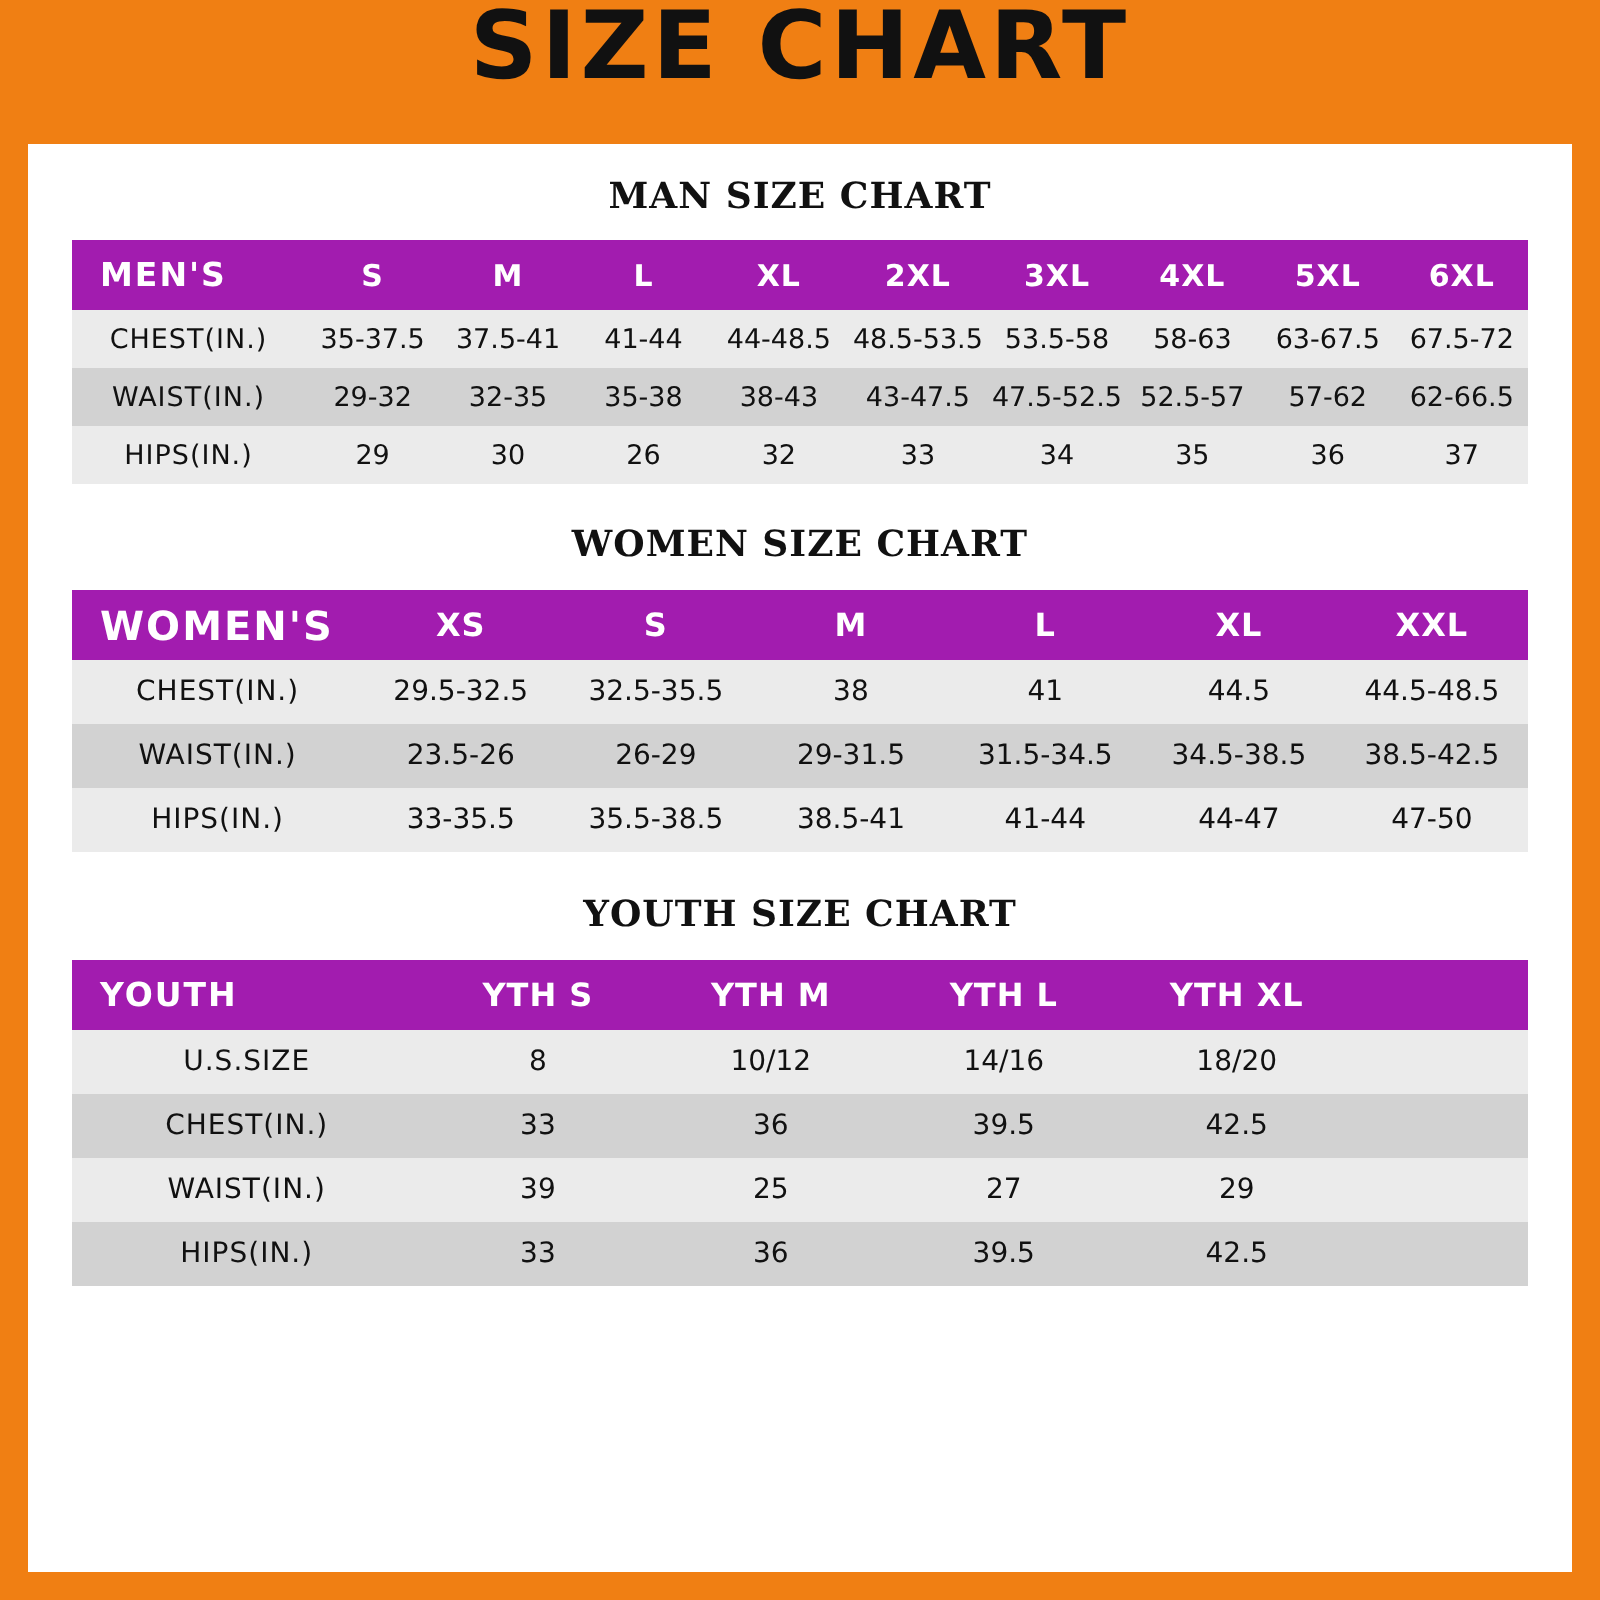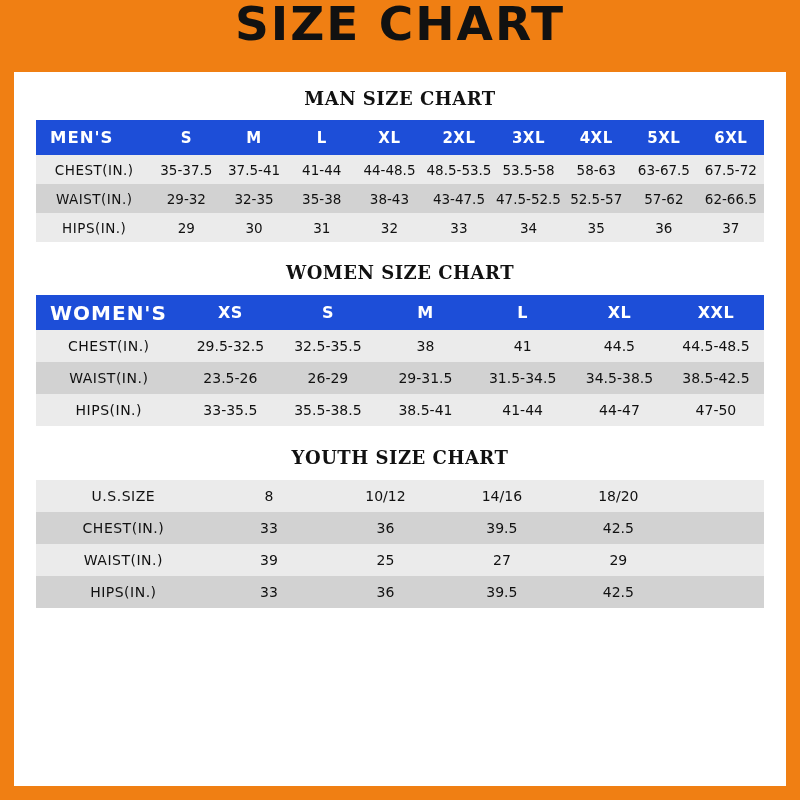--- a/index.html
+++ b/index.html
@@ -55,21 +55,21 @@
   table {
     border-collapse: collapse;
     width: 100%;
     table-layout: fixed;
   }
   table td, table th {
     padding: 0;
     margin: 0;
   }
   .hdr-row {
-    background: #1d4ed8;
+    background: #a21caf;
     color: #ffffff;
   }
   .hdr-row td {
     height: 35px;
     font-size: 15px;
     font-weight: bold;
     text-align: center;
     vertical-align: middle;
     letter-spacing: 0.5px;
     font-family: "DejaVu Sans", sans-serif;
@@ -182,21 +182,21 @@
           <td>43-47.5</td>
           <td>47.5-52.5</td>
           <td>52.5-57</td>
           <td>57-62</td>
           <td>62-66.5</td>
         </tr>
         <tr class="body-row row-light">
           <td class="first">HIPS(IN.)</td>
           <td>29</td>
           <td>30</td>
-          <td>31</td>
+          <td>26</td>
           <td>32</td>
           <td>33</td>
           <td>34</td>
           <td>35</td>
           <td>36</td>
           <td>37</td>
         </tr>
       </tbody>
     </table>
 
@@ -255,20 +255,28 @@
     <table class="youth">
       <colgroup>
         <col style="width:24%">
           <col style="width:16%">
           <col style="width:16%">
           <col style="width:16%">
         <col style="width:16%">
           <col style="width:12%">
       </colgroup>
       <tbody>
+        <tr class="hdr-row">
+          <td class="first">YOUTH</td>
+          <td>YTH S</td>
+          <td>YTH M</td>
+          <td>YTH L</td>
+          <td>YTH XL</td>
+          <td></td>
+        </tr>
         <tr class="body-row row-light">
           <td class="first">U.S.SIZE</td>
           <td>8</td>
           <td>10/12</td>
           <td>14/16</td>
           <td>18/20</td>
           <td></td>
         </tr>
         <tr class="body-row row-dark">
           <td class="first">CHEST(IN.)</td>

